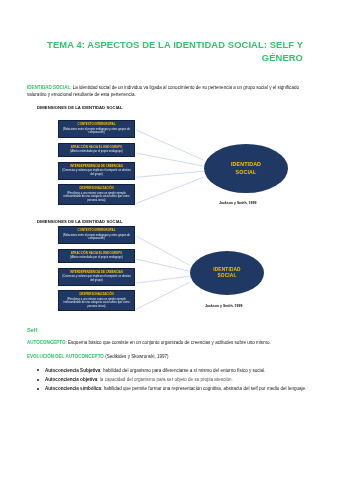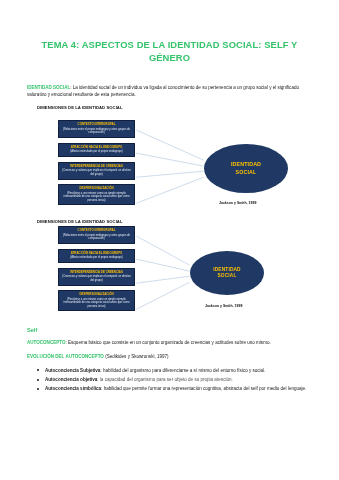--- a/index.html
+++ b/index.html
@@ -21,21 +21,21 @@
     position: absolute;
     inset: 0;
     background: #ffffff;
     padding: 0;
   }
 
   
   .doc-title {
     margin: 0;
     padding: 38px 36px 0 36px;
-    text-align: center;
+    text-align: right;
     color: #34c36b;
     font-size: 9.4px;
     font-weight: bold;
     line-height: 1.42;
     letter-spacing: 0.1px;
   }
 
   
   .content {
     padding: 0 26px 0 27px;

